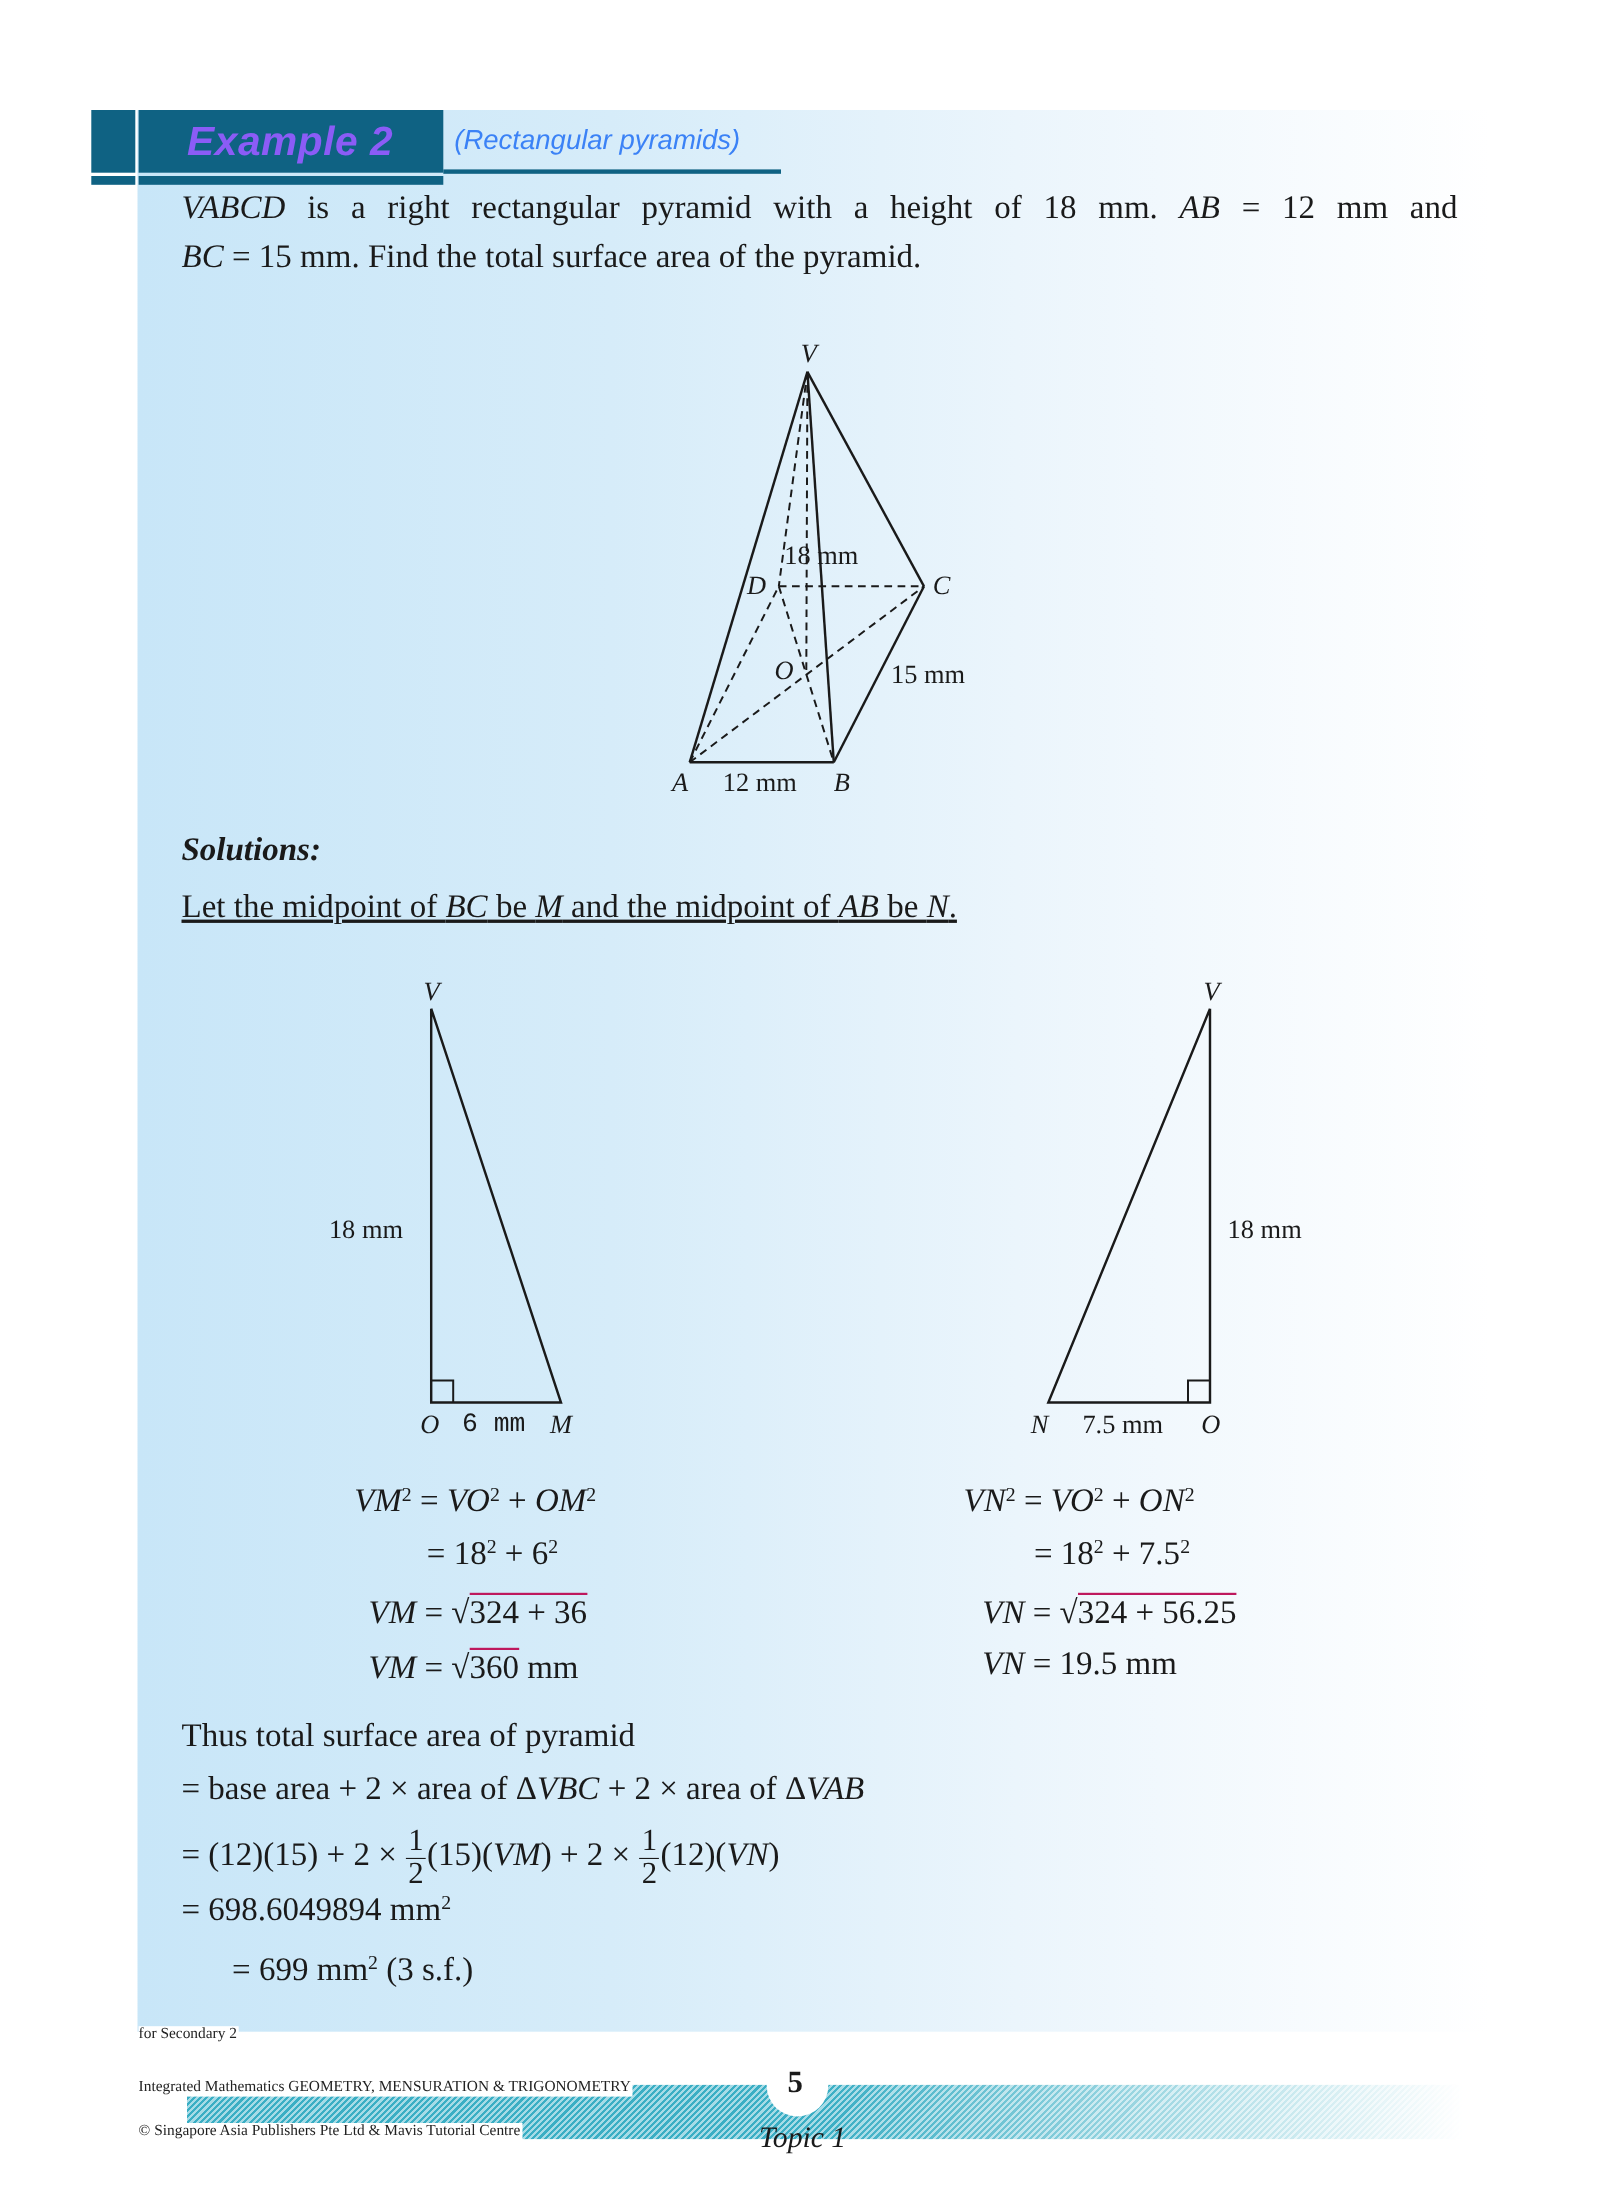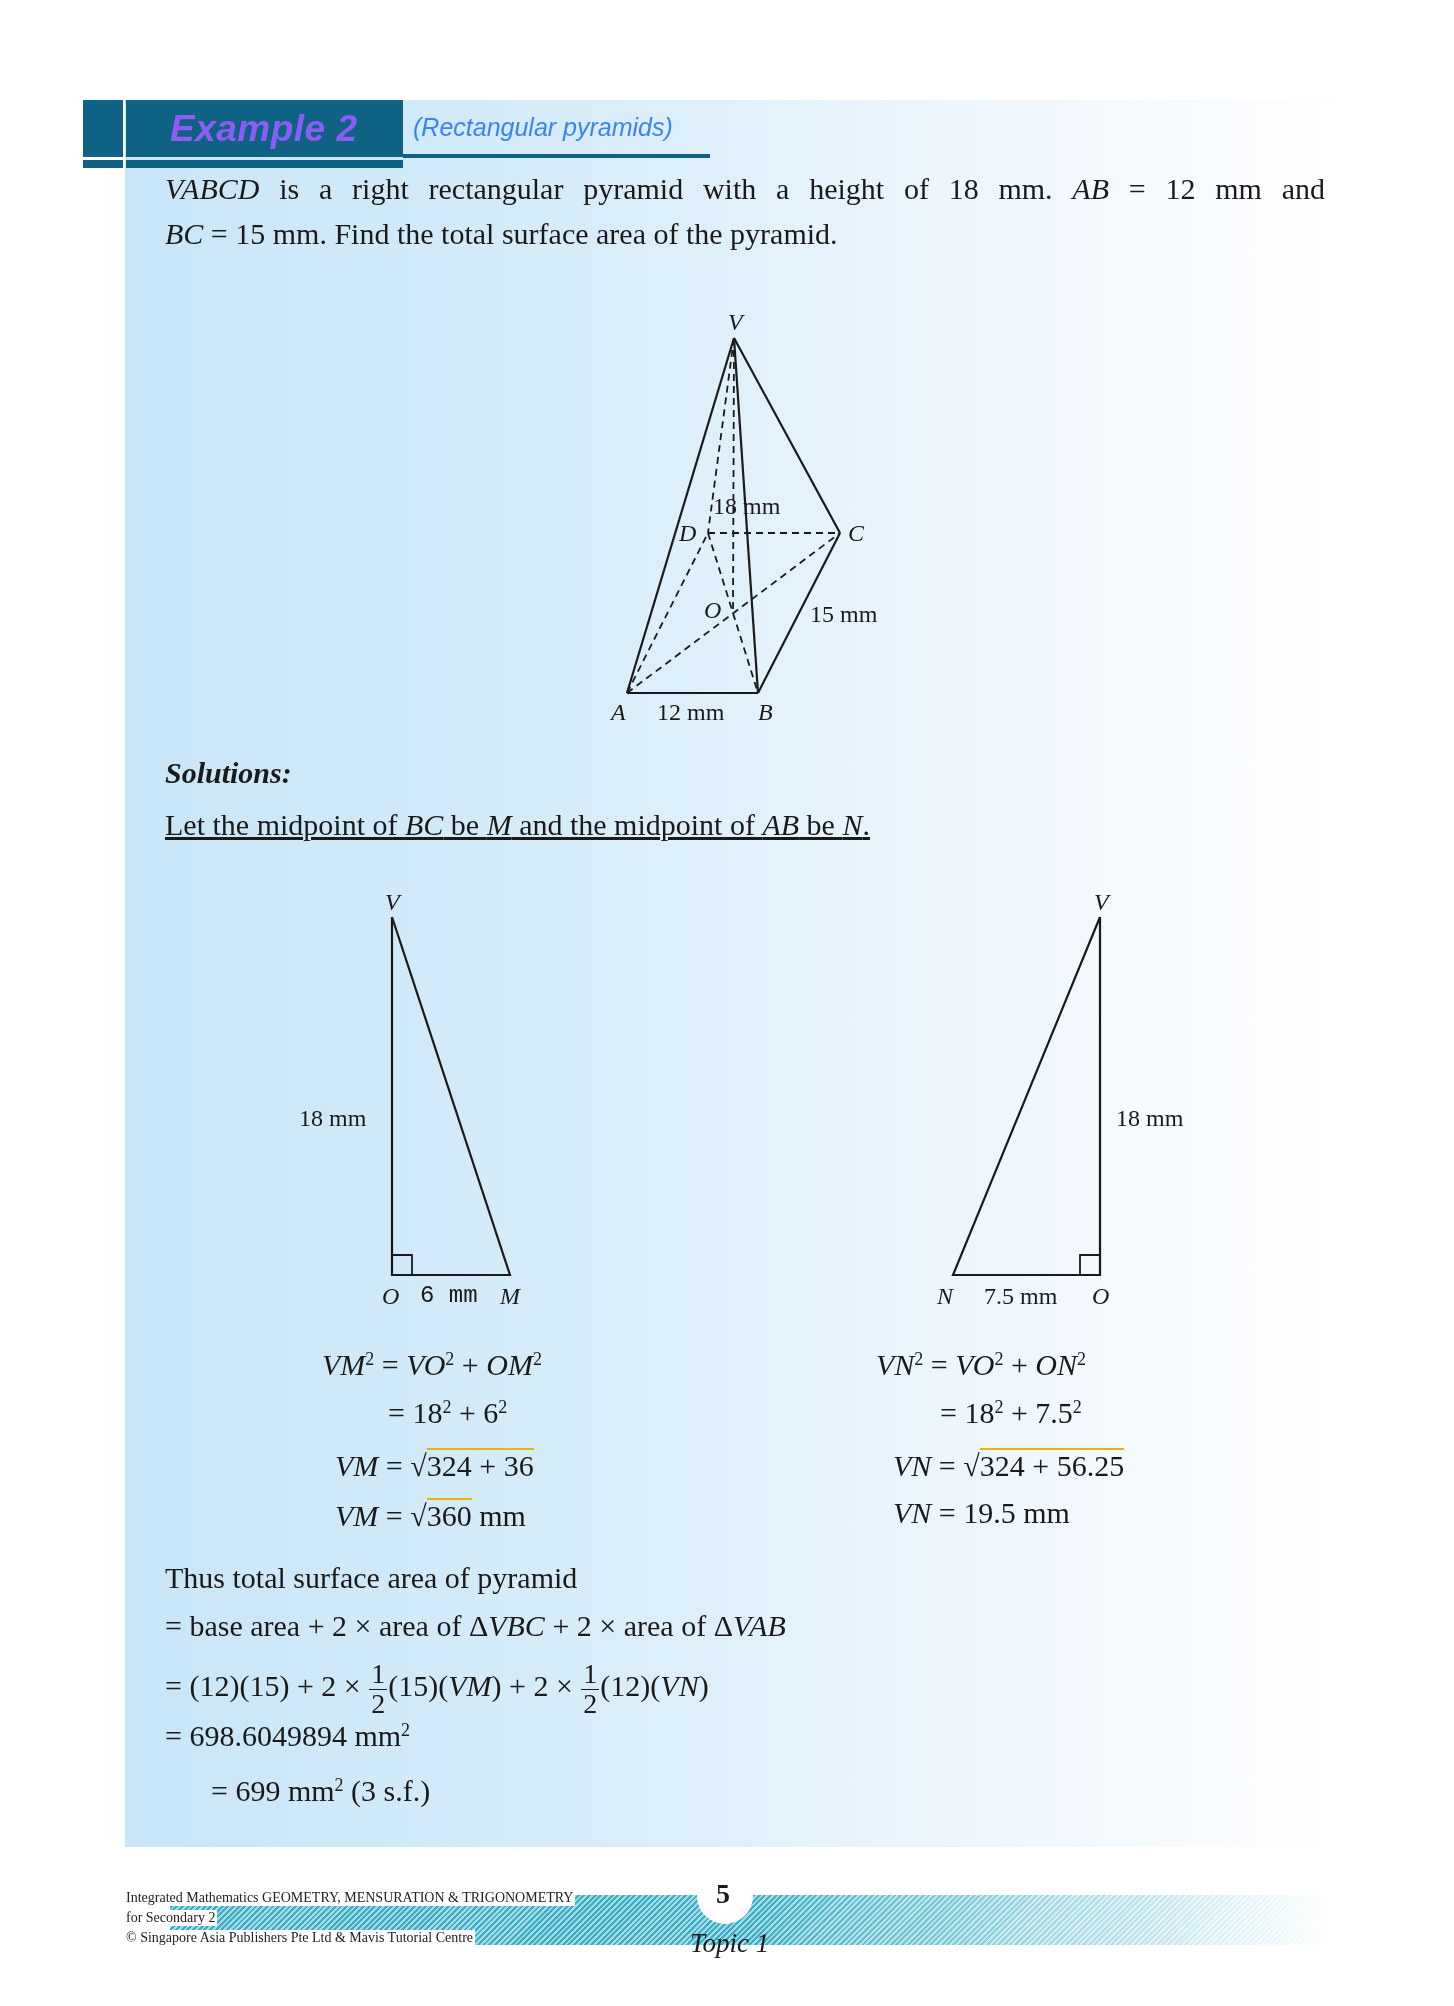--- a/index.html
+++ b/index.html
@@ -26,21 +26,21 @@
   .hdr-sub {
     position:absolute; left:413px; top:113px;
     font-family:"Liberation Sans", "DejaVu Sans", sans-serif; font-style:italic;
     font-size:25px; color:#3b82f6;
   }
   .txt { position:absolute; font-size:30px; white-space:nowrap; line-height:1; }
   .i { font-style:italic; }
   .b { font-weight:bold; }
   .just { width:1160px; text-align:justify; text-align-last:justify; }
   sup { font-size:60%; vertical-align:0.55em; line-height:0; }
-  .sqrt { display:inline-block; border-top:2px solid #eab308; padding-top:1px; line-height:1; }
+  .sqrt { display:inline-block; border-top:2px solid #be185d; padding-top:1px; line-height:1; }
   .frac { display:inline-block; vertical-align:middle; text-align:center; font-size:28px; line-height:1; margin:0 1px; }
   .frac span { display:block; }
   .frac .num { border-bottom:1.5px solid #1a1a1a; padding:0 2px 1px; }
   .lbl { position:absolute; font-size:24px; white-space:nowrap; line-height:1; }
   svg.diag { position:absolute; left:0; top:0; overflow:visible; }
   .footer-band {
     position:absolute; left:170px; top:1895px; width:1160px; height:50px;
     background:repeating-linear-gradient(135deg, #3aaec4 0 2px, #a6dbe6 2px 4px);
     -webkit-mask-image:linear-gradient(90deg, #000 0%, #000 50%, transparent 100%);
     mask-image:linear-gradient(90deg, #000 0%, #000 50%, transparent 100%);
@@ -161,16 +161,16 @@
 <div class="txt" style="left:165px; top:1721px;">
   <span>= 698.6049894 mm</span><sup>2</sup>
 </div>
 <div class="txt" style="left:175px; top:1776px;margin-left:36px;">
   <span>= 699 mm</span><sup>2</sup><span> (3 s.f.)</span>
 </div>
 
 <div class="footer-band"></div>
 <div class="footer-notch"></div>
 <div class="ft" style="top:1890px;">Integrated Mathematics GEOMETRY, MENSURATION &amp; TRIGONOMETRY</div>
-<div class="ft" style="top:1910px;">for Secondary 2</div>
+<div class="ft" style="top:1842px;">for Secondary 2</div>
 <div class="ft" style="top:1930px;">© Singapore Asia Publishers Pte Ltd &amp; Mavis Tutorial Centre</div>
 <div class="pg">5</div>
 <div class="topic">Topic 1</div>
 
 </body></html>

